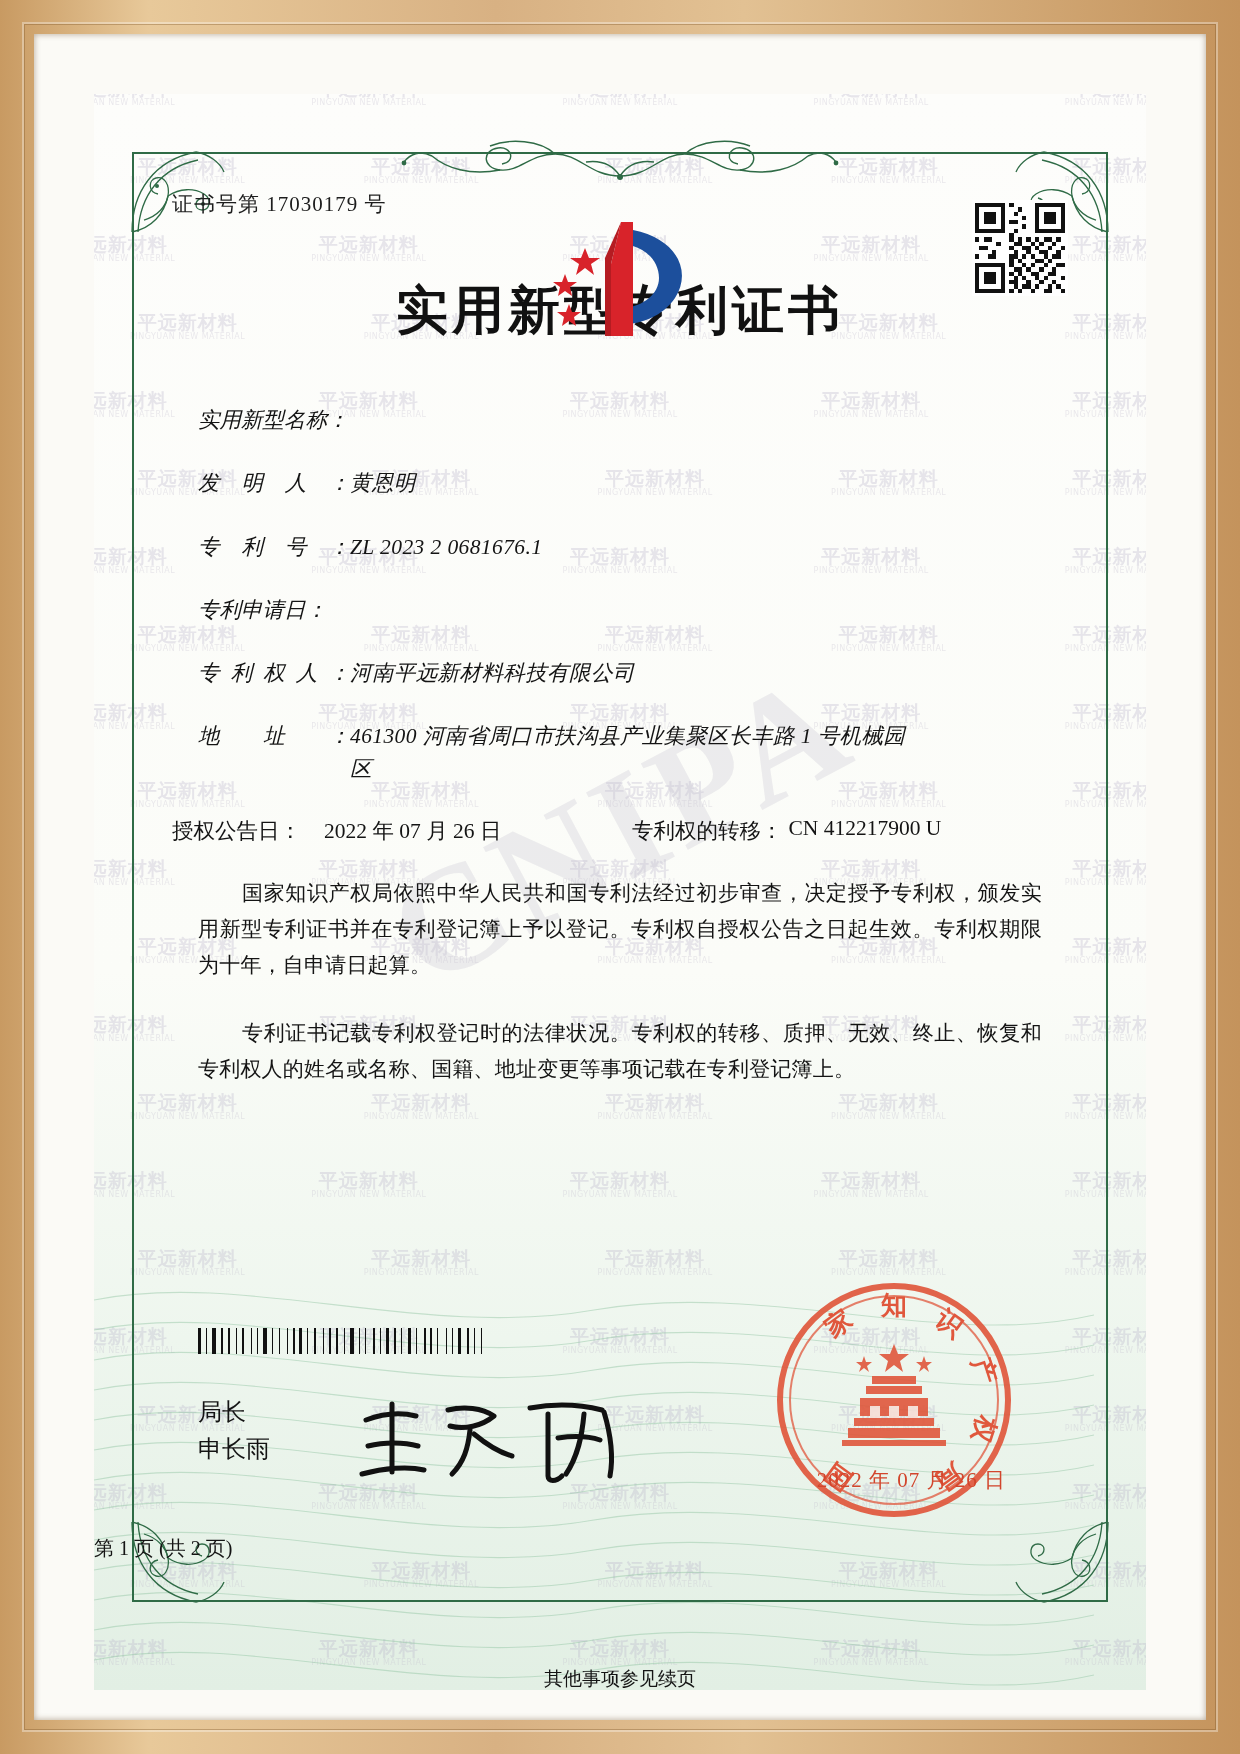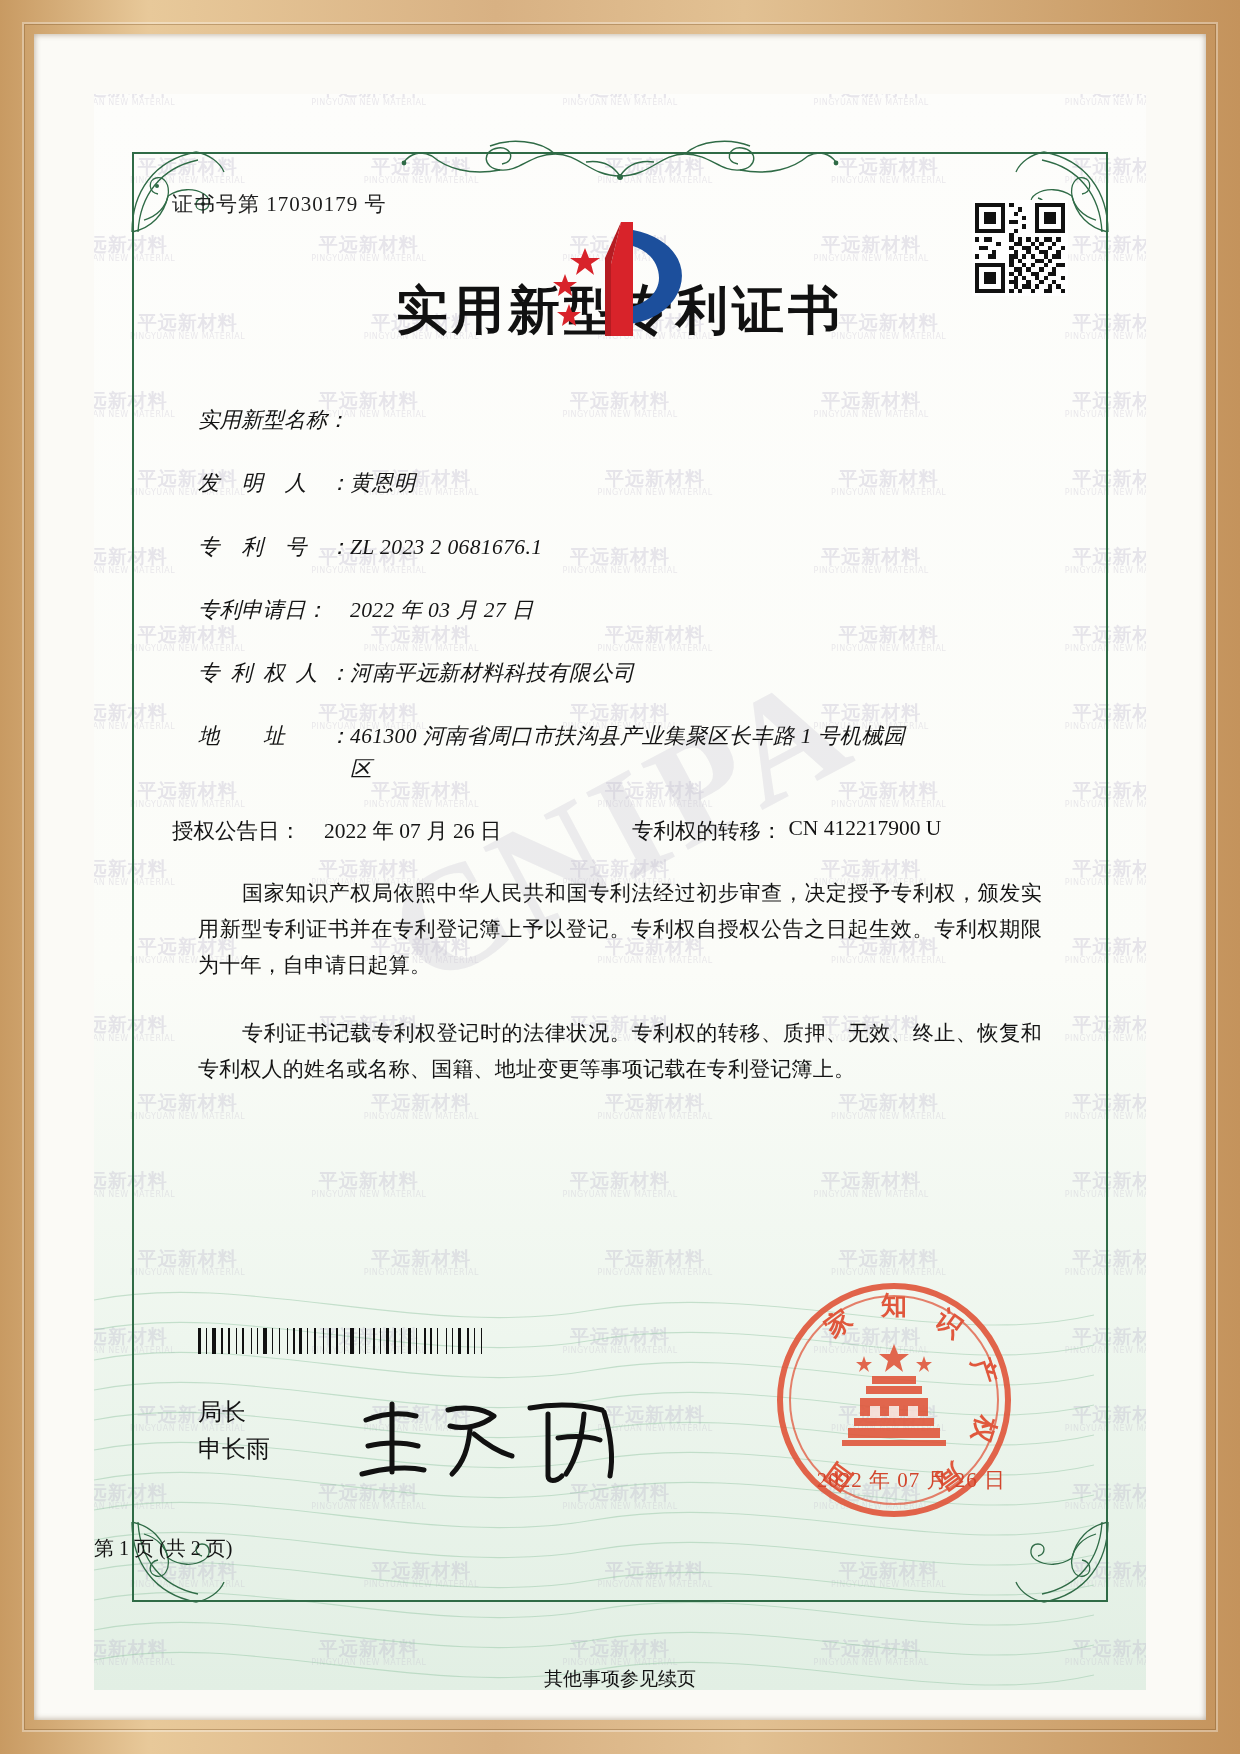--- a/index.html
+++ b/index.html
@@ -931,21 +931,20 @@
               <div class="f-label spread" style="justify-content: space-between;">
                 <span>专</span>
                 <span>利</span>
                 <span>号</span>
                 <span style="flex: 0 0 auto;">：</span>
               </div>
               <div class="f-value">ZL 2023 2 0681676.1</div>
             </div>
             <div class="field">
               <div class="f-label">专利申请日：</div>
-              <div class="f-value">2022 年 03 月 27 日</div>
             </div>
             <div class="field">
               <div class="f-label spread" style="justify-content: space-between;">
                 <span>专</span>
                 <span>利</span>
                 <span>权</span>
                 <span>人</span>
                 <span style="flex: 0 0 auto;">：</span>
               </div>
               <div class="f-value">河南平远新材料科技有限公司</div>

